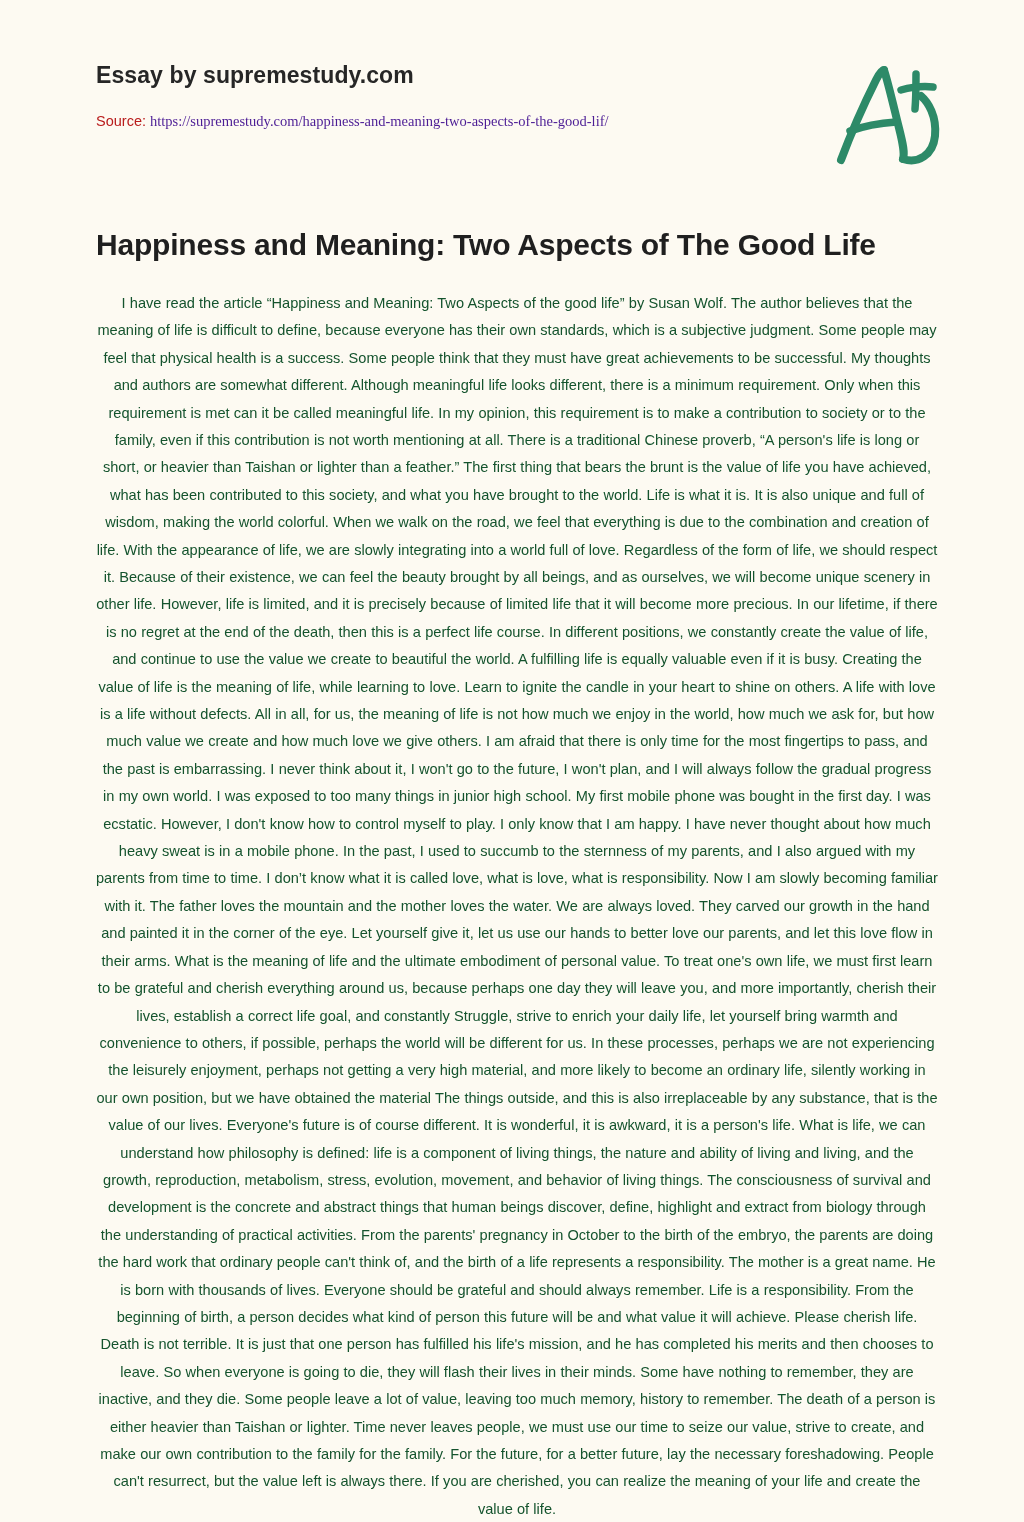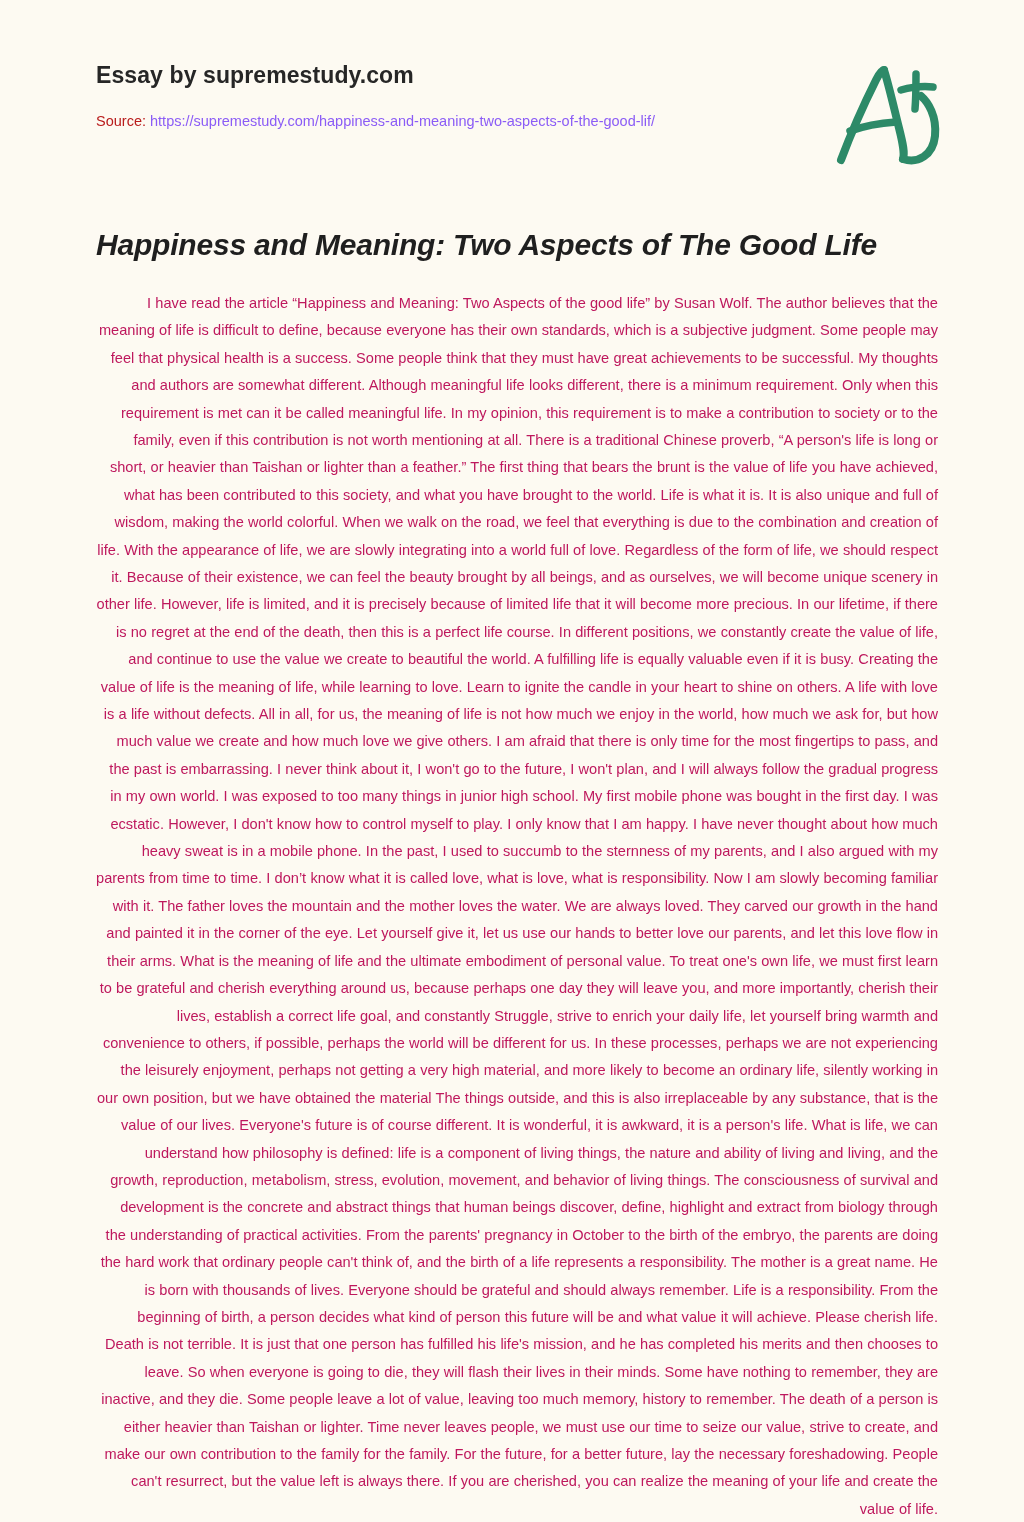--- a/index.html
+++ b/index.html
@@ -37,22 +37,23 @@
   .source-line {
     margin-top: 22px;
     font-size: 14.5px;
     line-height: 1.3;
     white-space: nowrap;
   }
   .source-label {
     color: #b91c1c;
   }
   .source-link {
-    color: #8b5cf6;
+    color: #4c1d95;
     text-decoration: none;
+    font-family: Liberation Serif, serif;
   }
 
   
   .logo {
     position: absolute;
     top: 52px;
     right: 74px;
     width: 130px;
     height: 120px;
   }
@@ -63,28 +64,27 @@
     padding: 0 86px 0 96px;
   }
   .article-title {
     margin: 96px 0 0 0;
     font-size: 30px;
     font-weight: bold;
     color: #1f1f1f;
     letter-spacing: -0.2px;
     line-height: 1.25;
     font-stretch: condensed;
-    font-style: italic;
   }
   .article-body {
     margin: 26px 0 14px 0;
     font-size: 14.6px;
     line-height: 27.4px;
-    color: #be185d;
-    text-align: right;
+    color: #14532d;
+    text-align: center;
     word-spacing: 0.15px;
   }
 </style>
 </head>
 <body>
 
 <div class="page">
 
   <div class="header">
     <h1 class="essay-by">Essay by supremestudy.com</h1>

